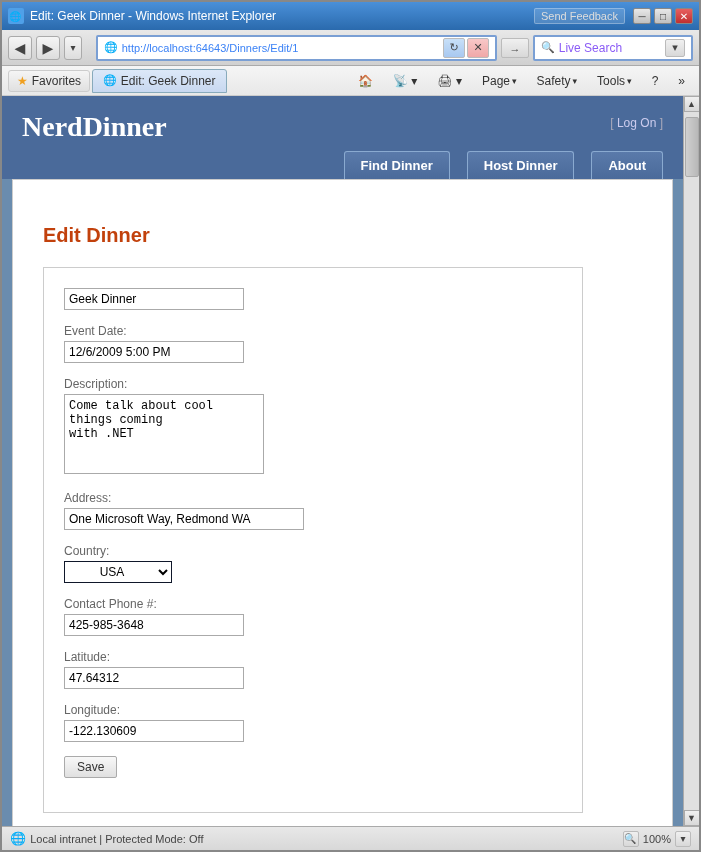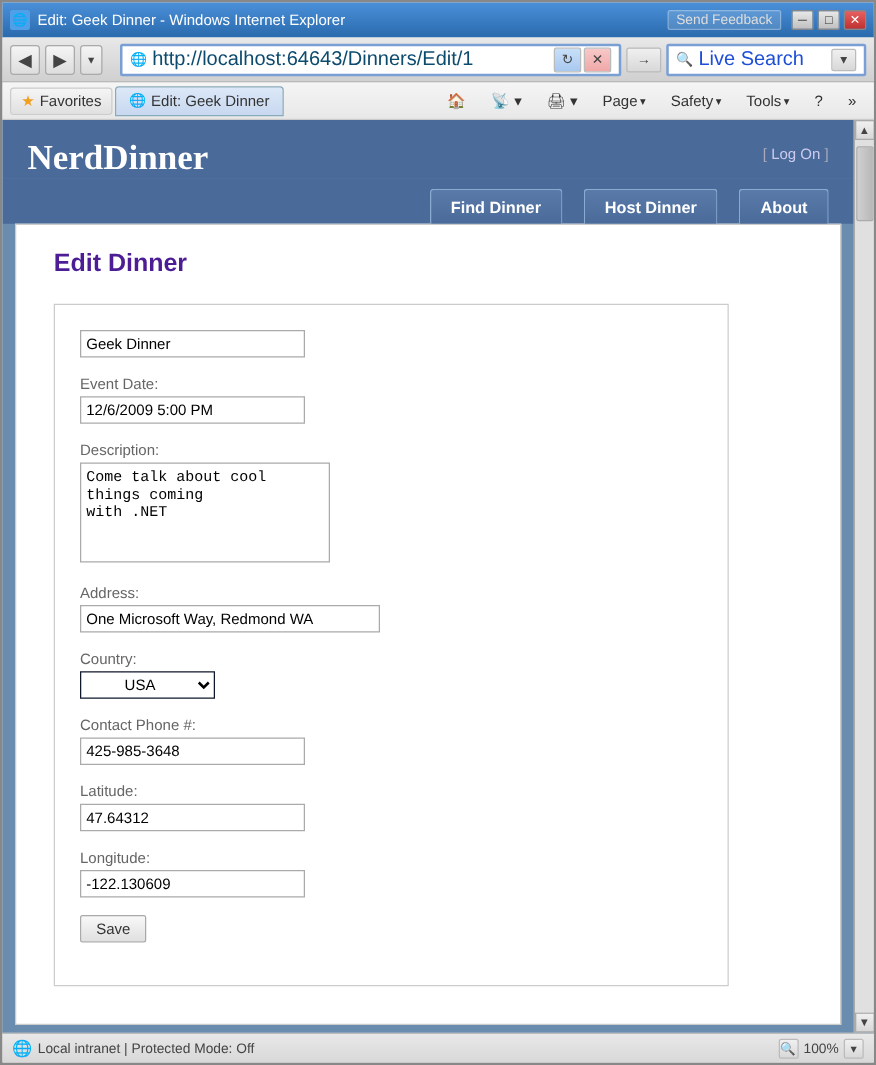--- a/index.html
+++ b/index.html
@@ -109,22 +109,22 @@
       padding: 0 6px;
       font-size: 12px;
       gap: 4px;
     }
     .address-bar-icon {
       font-size: 11px;
       color: #4a90d9;
     }
     .address-text {
       flex: 1;
-      font-size: 16px;
-      color: #0c4a6e;
+      font-size: 11px;
+      color: #3b82f6;
     }
     .address-bar-btns {
       display: flex; gap: 2px;
     }
     .addr-btn {
       width: 22px;
       height: 20px;
       background: linear-gradient(to bottom, #f0f0f0, #d8d8d8);
       border: 1px solid #bbb;
       border-radius: 2px;
@@ -142,21 +142,21 @@
       align-items: center;
       background: white;
       border: 2px solid #7a9fd4;
       border-radius: 2px;
       height: 26px;
       padding: 0 6px;
       gap: 4px;
       width: 160px;
     }
     .search-icon { font-size: 11px; color: #4a90d9; }
-    .search-text { font-size: 16px; color: #1d4ed8; flex: 1; }
+    .search-text { font-size: 12px; color: #8b5cf6; flex: 1; }
     .search-go-btn {
       width: 20px; height: 18px;
       background: linear-gradient(to bottom, #f0f0f0, #d8d8d8);
       border: 1px solid #bbb; border-radius: 2px;
       display: flex; align-items: center; justify-content: center;
       font-size: 11px; cursor: pointer; color: #444;
     }
 
     
     .menu-bar {
@@ -289,22 +289,23 @@
       background: white;
       margin: 0 10px;
       padding: 20px 30px 30px;
       min-height: 600px;
       border: 1px solid #ccc;
     }
 
     .edit-title {
       font-size: 20px;
       font-weight: bold;
-      color: #4c1d95;
+      color: #c2410c;
       margin-bottom: 20px;
+      margin-top: 24px;
     }
 
     .form-container {
       background: white;
       border: 1px solid #ccc;
       padding: 20px;
       max-width: 540px;
     }
 
     .form-group {

